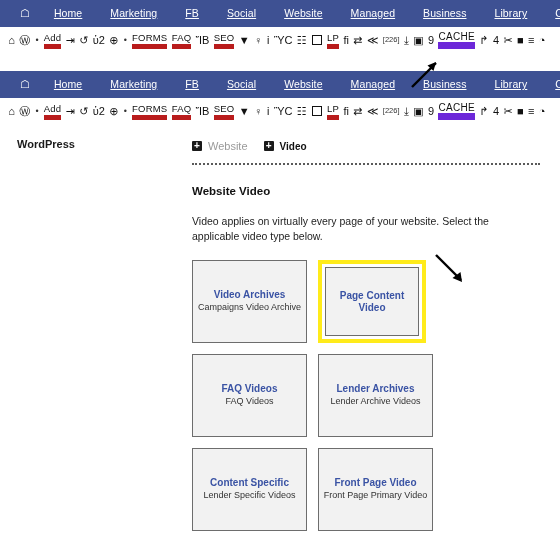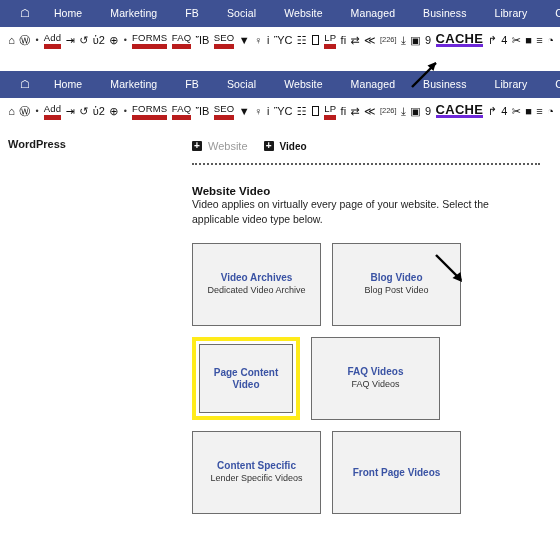--- a/index.html
+++ b/index.html
@@ -25,20 +25,21 @@
     padding: 0 6px 0 14px;
     box-sizing: border-box;
   }
   .adminbar .nav-item {
     color: #ffffff;
     font-size: 10.5px;
     padding: 0 14px;
     line-height: 27px;
     white-space: nowrap;
     letter-spacing: 0.1px;
+    text-decoration: underline;
   }
   .adminbar .nav-home-icon {
     color: #ffffff;
     font-size: 11px;
     padding: 0 10px 0 6px;
     line-height: 27px;
   }
 
   
   .icobar {
@@ -60,45 +61,44 @@
   .icobar .tb.glyph { font-size: 11px; }
   .icobar .tb.word {
     font-size: 9.5px;
     border-bottom: 5px solid #b91c1c;
     line-height: 12px;
     letter-spacing: .2px;
   }
   .icobar .tb.dot { font-size: 9px; color:#333; margin: 0 3px; }
   .icobar .tb.count { font-size: 7.5px; color:#333; }
   .icobar .tb.cache {
-    font-size: 13px;
-    border-bottom: 3px solid #6d28d9;
+    font-size: 10px;
+    border-bottom: 7px solid #6d28d9;
     line-height: 11px;
     letter-spacing: .3px;
-    font-weight: bold;
   }
   .icobar .tb.sq {
     width: 8px; height: 8px;
     border: 1.4px solid #111;
     display: inline-block;
     line-height: 0;
     margin: 0 3px;
   }
 
   
   .gap-strip { height: 18px; background:#fff; }
 
   
   .page {
     position: relative;
     padding-top: 14px;
   }
   .wp-label {
     position: absolute;
-    left: 8px;
+    left: 17px;
     top: 14px;
     font-size: 11px;
     font-weight: 700;
     color: #1a1a1a;
   }
   .content {
     margin-left: 192px;
     width: 348px;
   }
 
@@ -141,37 +141,37 @@
     width: 348px;
   }
 
   .sec-title {
     margin-top: 20px;
     font-size: 11.5px;
     font-weight: 700;
     color: #111;
   }
   .sec-desc {
-    margin-top: 0;
+    margin-top: 17px;
     font-size: 10.5px;
     color: #1d1d1d;
     line-height: 15px;
     width: 330px;
   }
 
   
   .grid {
     margin-top: 16px;
     display: flex;
     flex-wrap: wrap;
     gap: 11px 11px;
     width: 348px;
   }
   .card-wrap {
-    width: 129px;
+    width: 115px;
     height: 83px;
     box-sizing: border-box;
     position: relative;
   }
   .card-wrap.highlight {
     border: 4px solid #ffeb1a;
     padding: 3px;
     width: 108px;
     height: 83px;
   }
@@ -328,49 +328,50 @@
 
     <div class="divider"></div>
 
     <div class="sec-title">Website Video</div>
     <div class="sec-desc">Video applies on virtually every page of your website. Select the applicable video type below.</div>
 
     <div class="grid" id="card-grid">
         <div class="card-wrap">
           <div class="card">
             <div class="card-title">Video Archives</div>
-            <div class="card-sub">Dedicated Video Archive</div>
-          </div>
-        </div>
-        <div class="card-wrap">
-          <div class="card">
-            <div class="card-title">Blog Video</div>
-            <div class="card-sub">Blog Post Video</div>
+            <div class="card-sub">Campaigns Video Archive</div>
           </div>
         </div>
         <div class="card-wrap highlight">
           <div class="card">
             <div class="card-title">Page Content Video</div>
           </div>
         </div>
         <div class="card-wrap">
           <div class="card">
             <div class="card-title">FAQ Videos</div>
             <div class="card-sub">FAQ Videos</div>
           </div>
         </div>
         <div class="card-wrap">
           <div class="card">
+            <div class="card-title">Lender Archives</div>
+            <div class="card-sub">Lender Archive Videos</div>
+          </div>
+        </div>
+        <div class="card-wrap">
+          <div class="card">
             <div class="card-title">Content Specific</div>
             <div class="card-sub">Lender Specific Videos</div>
           </div>
         </div>
         <div class="card-wrap">
           <div class="card">
-            <div class="card-title">Front Page Videos</div>
+            <div class="card-title">Front Page Video</div>
+            <div class="card-sub">Front Page Primary Video</div>
           </div>
         </div>
       </div>
   </div>
 </div>
 
 <svg class="arrow-svg" id="arrow-toolbar" width="60" height="34" viewBox="0 0 60 34">
   <path d="M6 31 L30 7" stroke="#000" stroke-width="2.4" fill="none"></path>
   <path d="M30 6 L21.5 9.5 L27.5 15 Z" fill="#000"></path>
 </svg>

